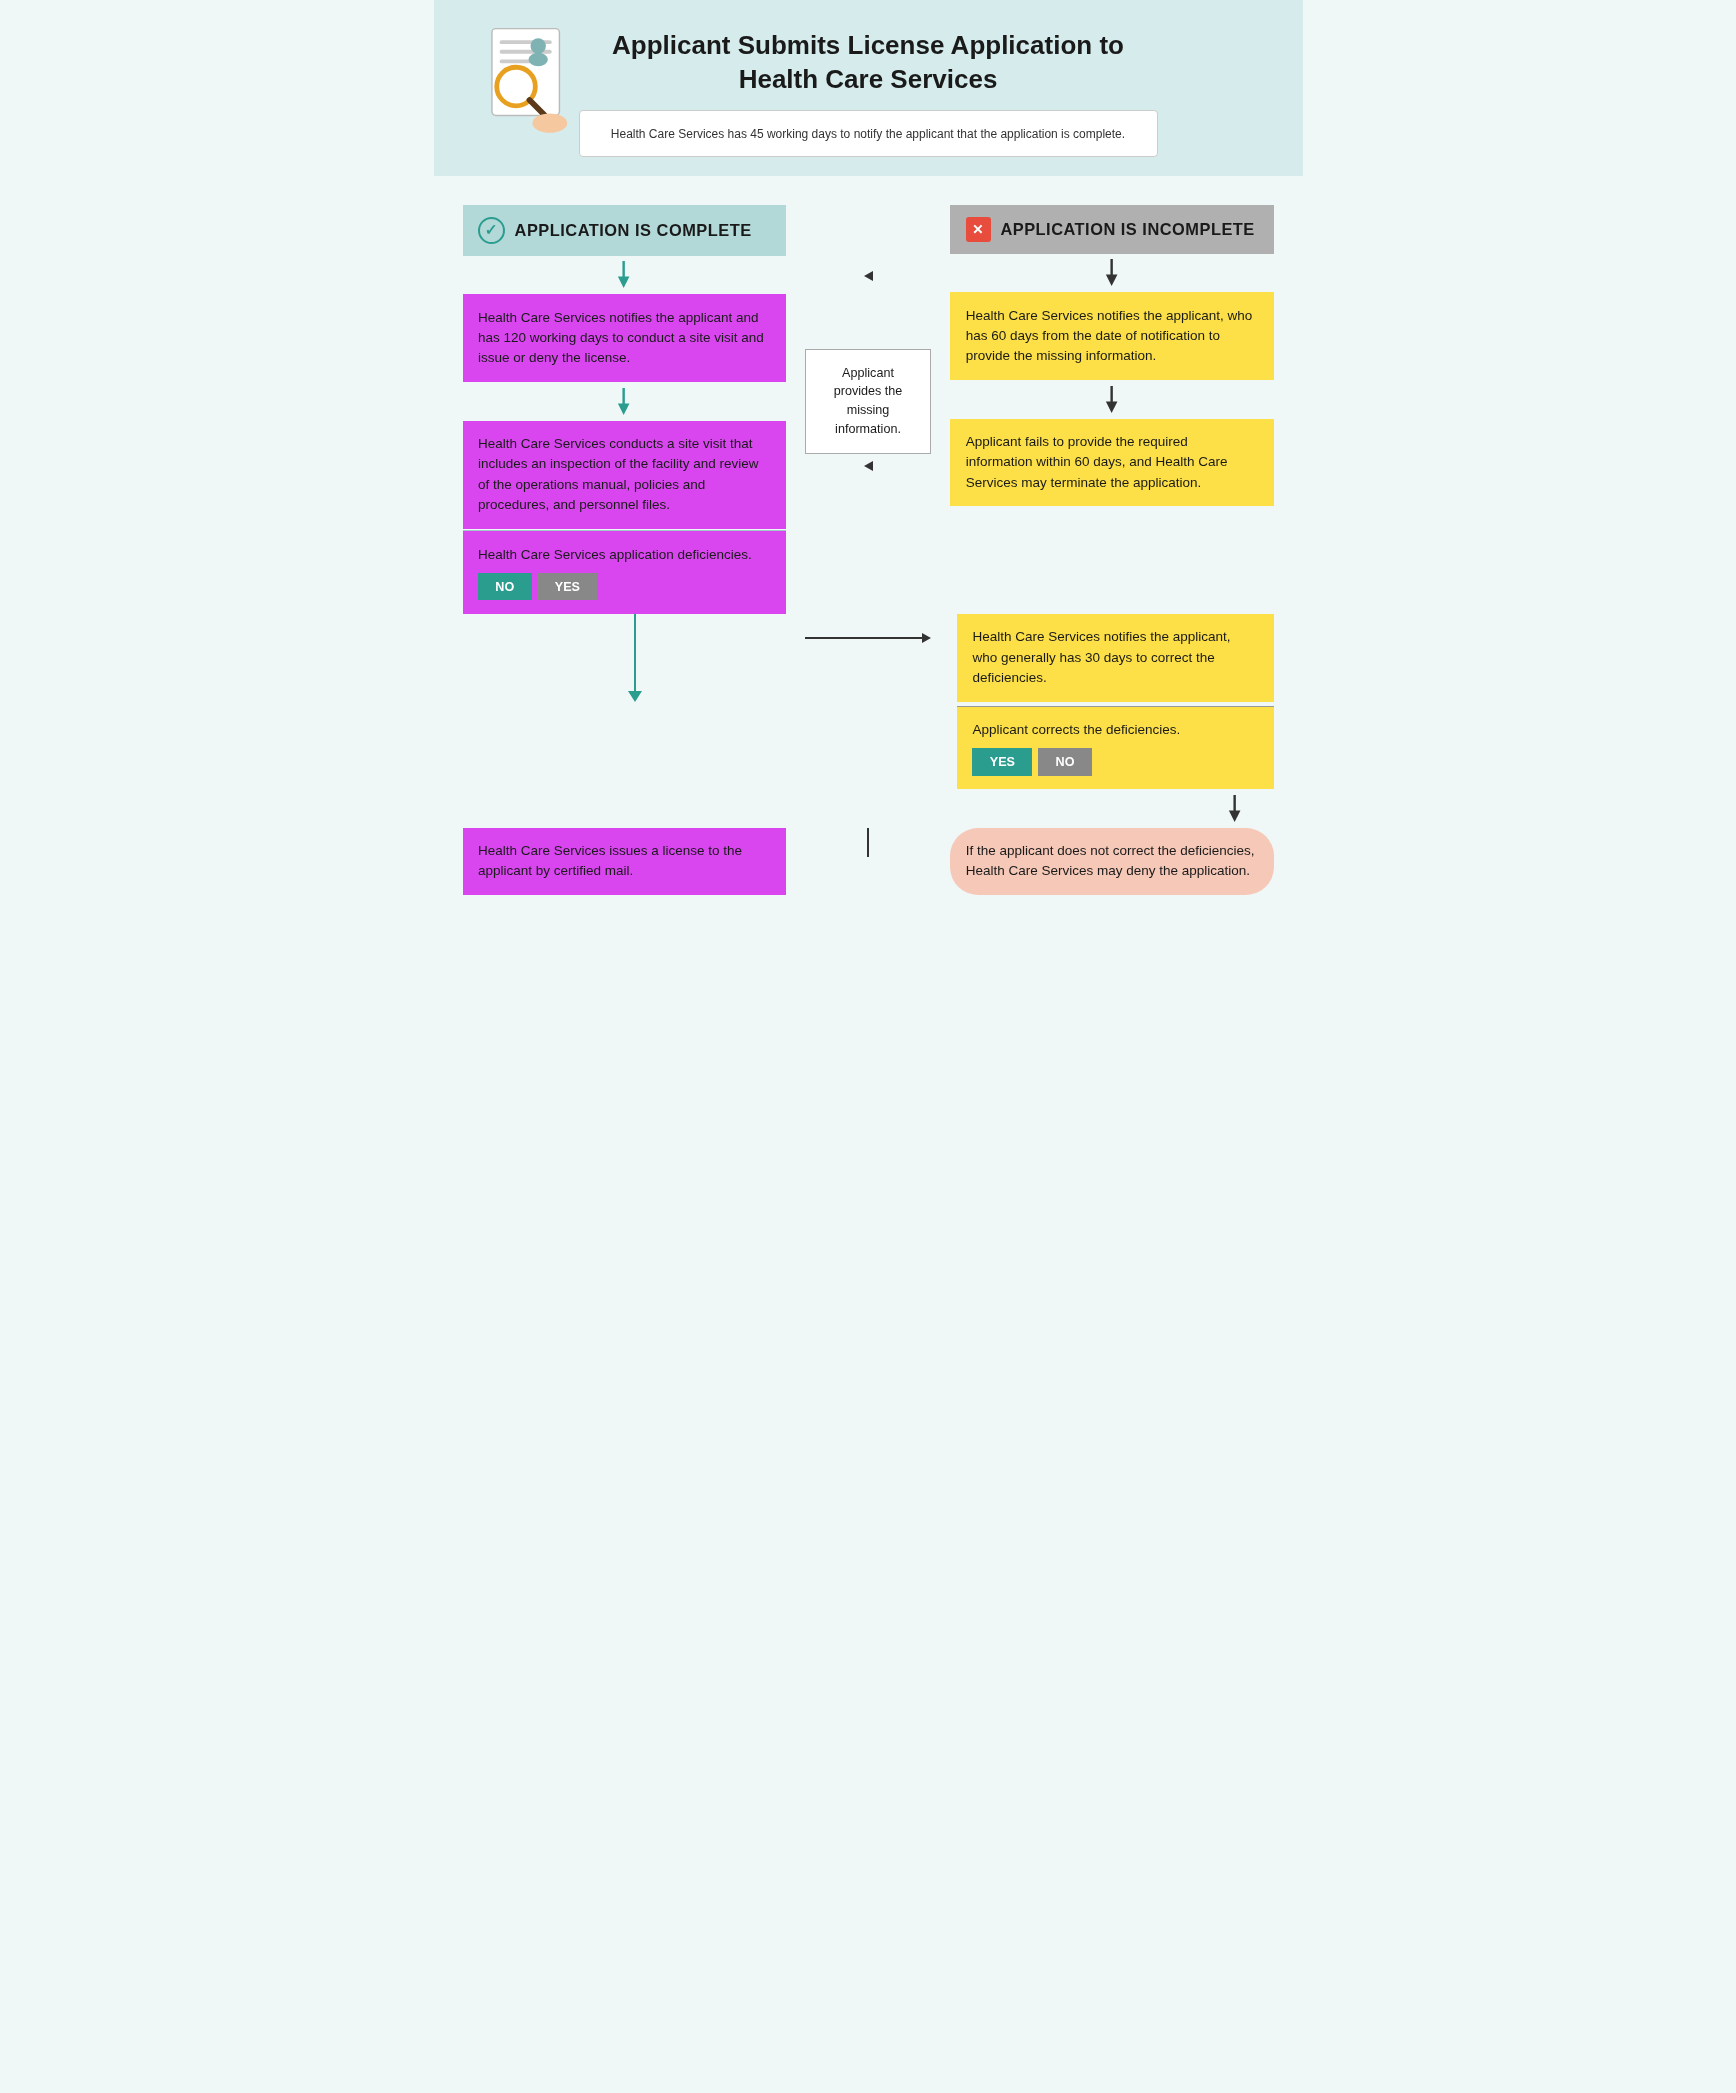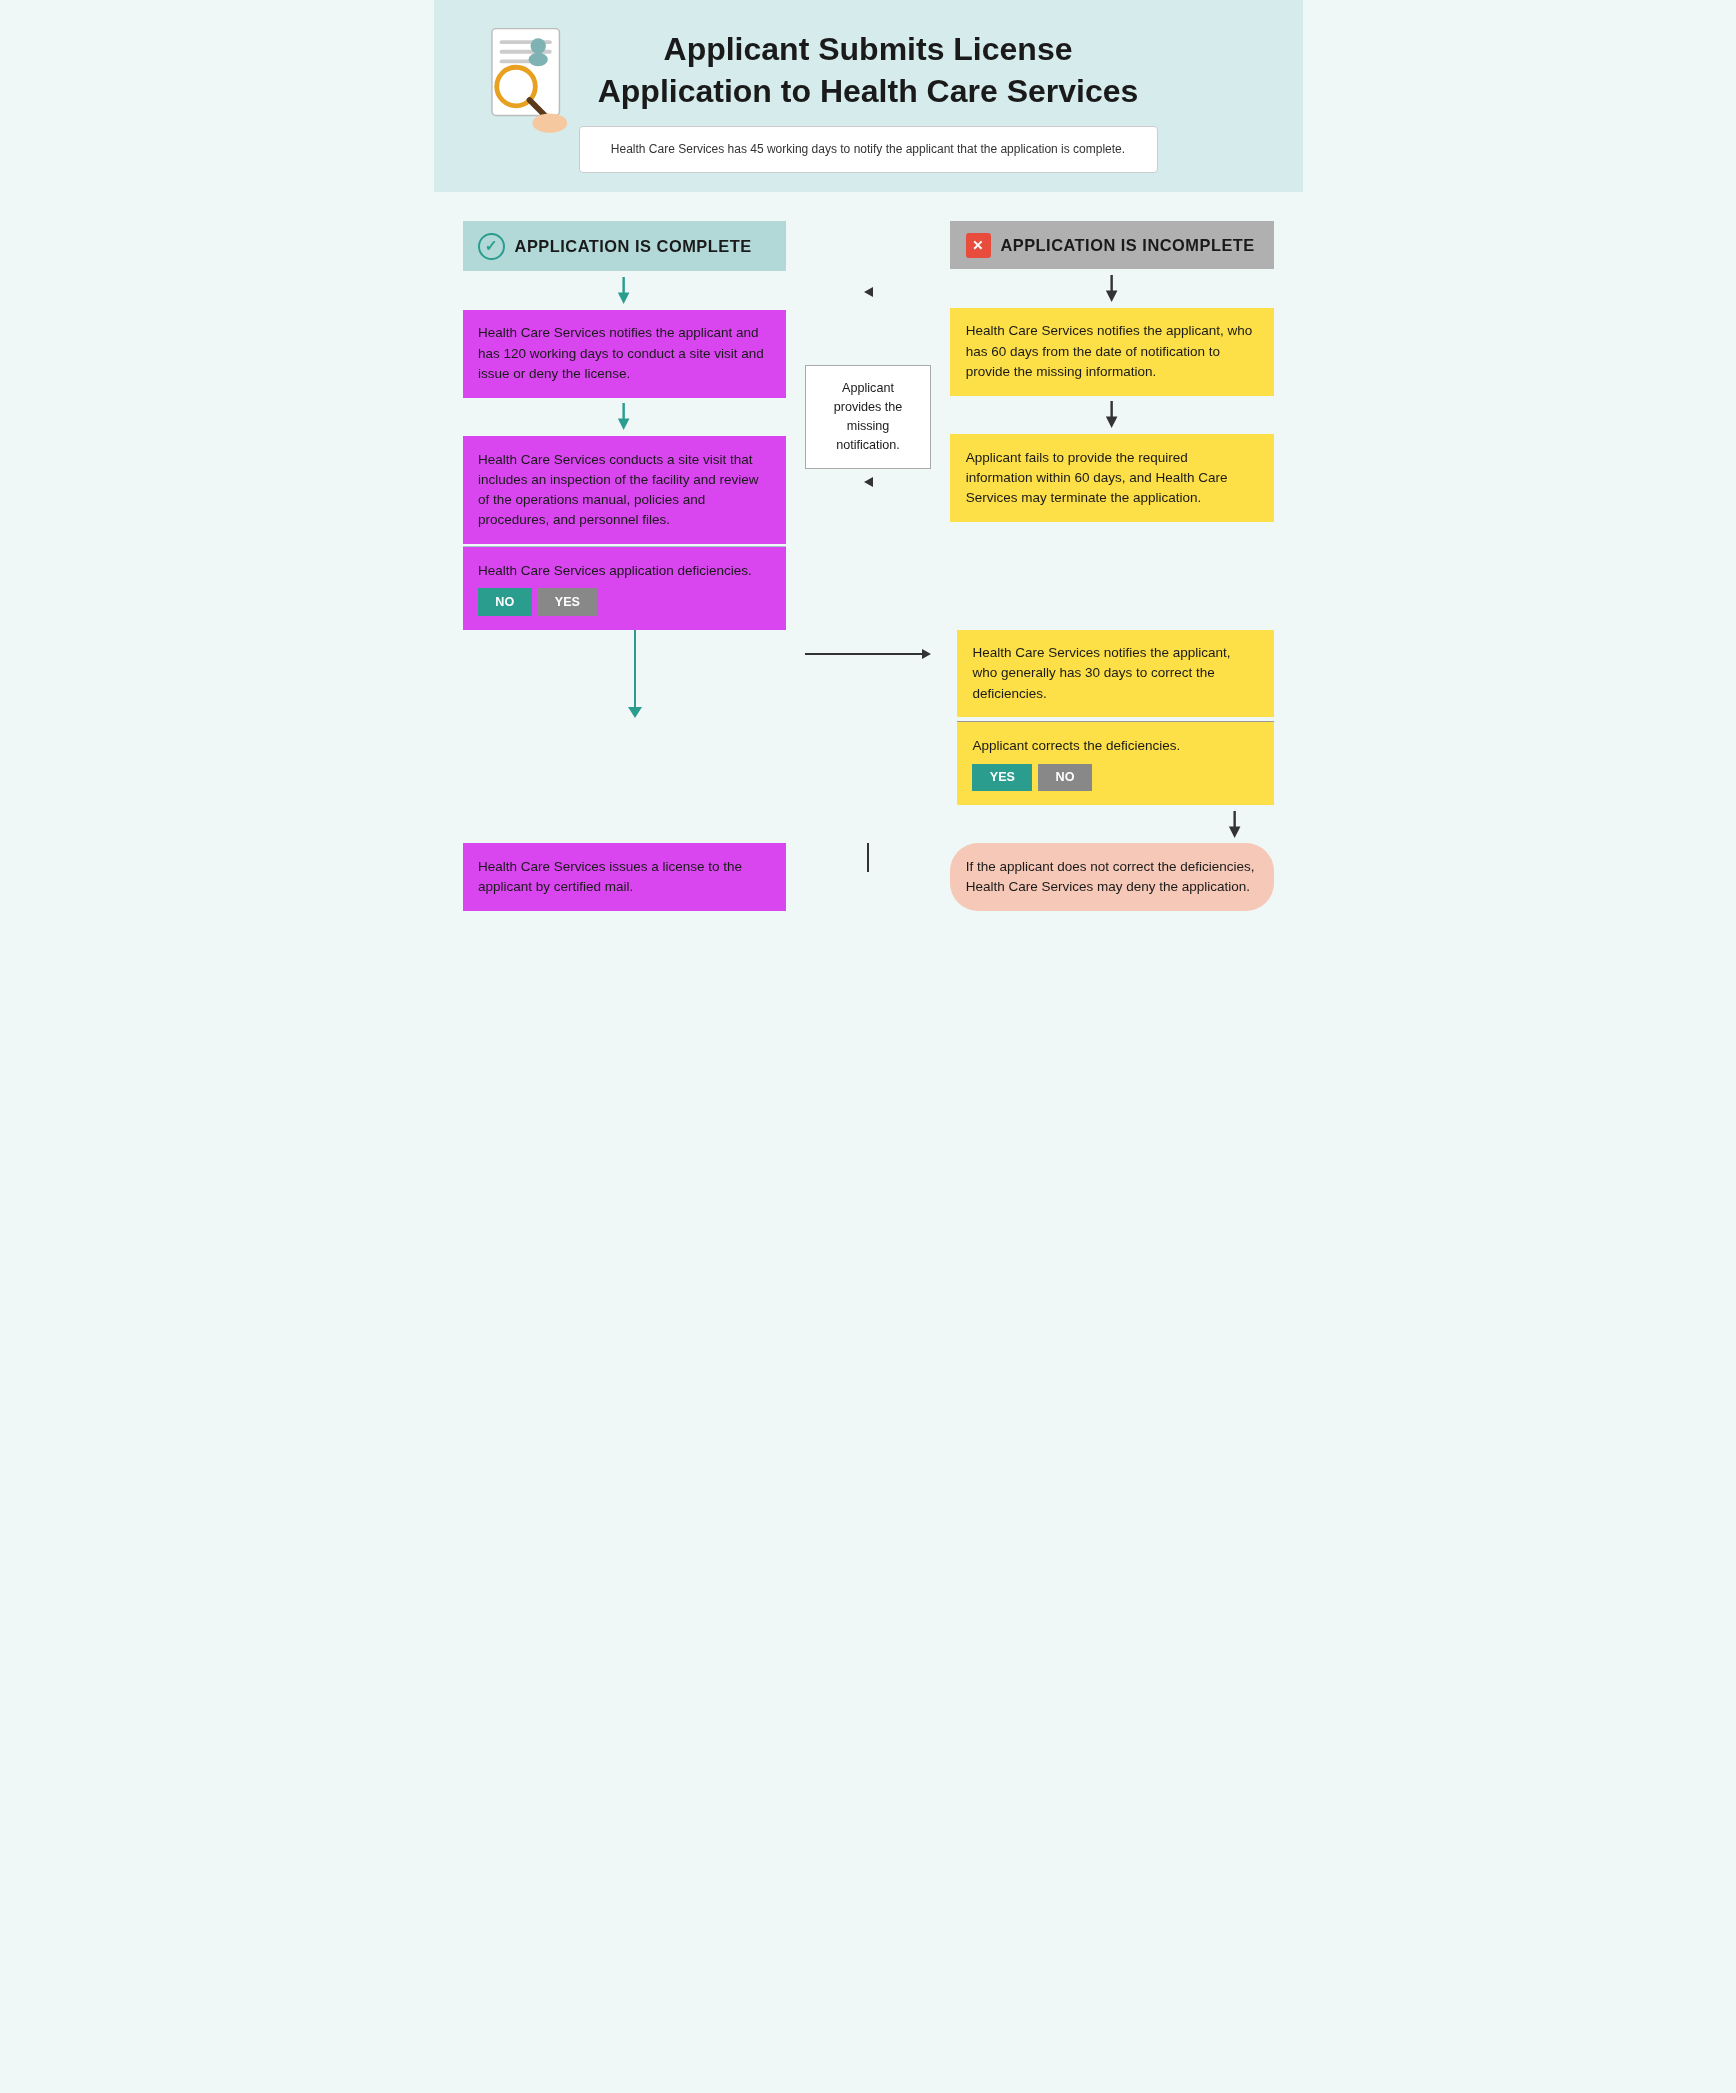--- a/index.html
+++ b/index.html
@@ -25,21 +25,21 @@
       left: 29px;
       top: 19.3px;
       width: 135px;
       height: 135px;
     }
     .header-text-block {
       text-align: center;
       max-width: 579px;
     }
     .header-title {
-      font-size: 32px;
+      font-size: 26px;
       font-weight: bold;
       color: #1a1a1a;
       margin-bottom: 13.5px;
       line-height: 1.3;
     }
     .header-subtitle-box {
       background: white;
       border: 1px solid #ccc;
       border-radius: 3.9px;
       padding: 13.5px 19.3px;
@@ -252,21 +252,21 @@
     </div>
 
     <div class="mid-col" style="padding-top:0;">
 
       <div style="display:flex; align-items:center; margin-top: 66px; margin-bottom: 9.7px;">
         <div class="h-arrowhead-left"></div>
         <div class="h-line"></div>
       </div>
 
       <div class="info-box white-border" style="margin-top:58px;">
-        <span>Applicant provides the missing notification.</span>
+        <span>Applicant provides the missing information.</span>
       </div>
 
       <div style="display:flex; align-items:center; margin-top:7.7px;">
         <div class="h-arrowhead-left"></div>
         <div class="h-line"></div>
       </div>
     </div>
 
     <div class="right-col">
 

